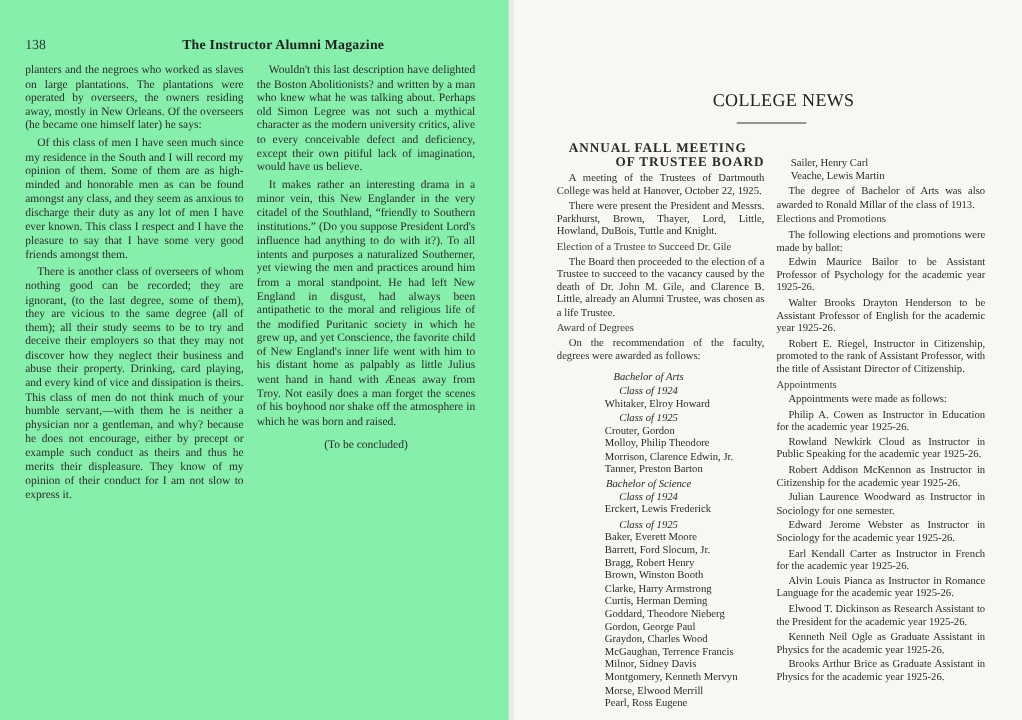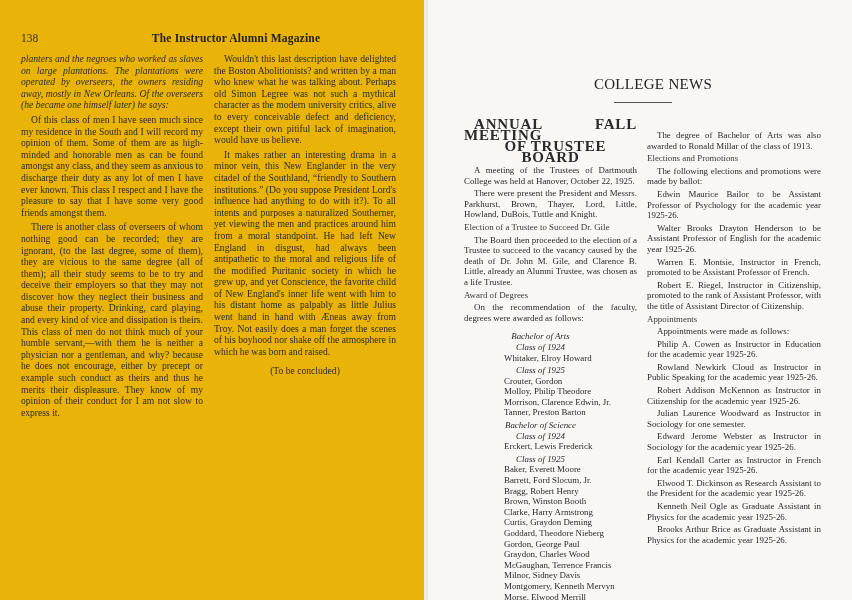--- a/index.html
+++ b/index.html
@@ -6,21 +6,21 @@
   body {
     width: 852px; height: 600px; overflow: hidden;
     background: #f4f3f0;
     font-family: "Liberation Serif", "DejaVu Serif", serif;
     color: #2a2a2a;
     position: relative;
   }
   .spread { position: absolute; inset: 0; }
   .page {
     position: absolute; top: 0; height: 600px;
-    background: #eab308;
+    background: #86efac;
   }
   .page.left { left: 0; width: 428px; }
   .page.right { left: 428px; width: 424px; background: #f8f7f4; }
   .gutter {
     position: absolute; left: 424px; top: 0; width: 8px; height: 600px;
     background: linear-gradient(to right, #efeeea, #e9e8e4 50%, #f1f0ec);
   }
 
   .running-head {
     position: absolute; top: 32px; left: 21px; width: 400px; height: 14px;
@@ -33,45 +33,45 @@
     padding-left: 30px;
   }
 
   .col {
     position: absolute;
     font-size: 9.6px; line-height: 11.6px;
     text-align: justify; hyphens: manual;
     color: #2b2b2b;
   }
   .col p { margin: 0; text-indent: 10px; }
-  .col p.noindent { text-indent: 0; font-style: italic; }
+  .col p.noindent { text-indent: 0; }
   .col p + p { margin-top: 3px; }
 
   .left-c1 { left: 21px; top: 53px; width: 182px; }
   .left-c2 { left: 214px; top: 53px; width: 182px; }
   .concluded { text-align: center; margin-top: 8px !important; text-indent: 0 !important; }
 
   .section-title {
     position: absolute; top: 76px; left: 568px; width: 170px;
     text-align: center; font-size: 15px; letter-spacing: 0.3px; color: #222;
   }
   .section-rule {
     position: absolute; top: 102px; left: 614px; width: 58px; height: 1px;
     background: #555;
   }
 
   .right-c1 { left: 464px; top: 119px; width: 173px; font-size: 8.9px; line-height: 10.6px; }
   .right-c2 { left: 647px; top: 130px; width: 174px; font-size: 8.9px; line-height: 10.6px; }
   .right-c1 p + p, .right-c2 p + p { margin-top: 2px; }
 
   .heading-caps {
-    font-weight: bold; letter-spacing: 0.8px; font-size: 15px; line-height: 11px;
+    font-weight: bold; letter-spacing: 0.8px; font-size: 11px; line-height: 11px;
     text-indent: 0;
   }
-  .heading-caps .l2 { display: block; text-align: center; }
+  .heading-caps .l2 { display: block; text-align: right; }
   .subhead { text-indent: 0 !important; color: #3a3a3a; }
   .degree-list { margin: 8px 0 0 0; padding: 0; list-style: none; text-align: left; }
   .degree-list li { padding-left: 40px; }
   .degree-list li.center { padding-left: 0; text-align: center; font-style: italic; padding-right: 20px; }
   .degree-list li.gap { margin-top: 2px; }
   .names-cont { list-style: none; padding: 0; margin: 0 0 3px 0; }
   .names-cont li { padding-left: 12px; }
 </style>
 </head>
 <body>
@@ -126,46 +126,50 @@
       <li>Tanner, Preston Barton</li>
       <li class="center gap">Bachelor of Science</li>
       <li class="center">Class of 1924</li>
       <li>Erckert, Lewis Frederick</li>
       <li class="center gap">Class of 1925</li>
       <li>Baker, Everett Moore</li>
       <li>Barrett, Ford Slocum, Jr.</li>
       <li>Bragg, Robert Henry</li>
       <li>Brown, Winston Booth</li>
       <li>Clarke, Harry Armstrong</li>
-      <li>Curtis, Graydon Deming</li>
+      <li>Curtis, Herman Deming</li>
       <li>Goddard, Theodore Nieberg</li>
       <li>Gordon, George Paul</li>
       <li>Graydon, Charles Wood</li>
       <li>McGaughan, Terrence Francis</li>
       <li>Milnor, Sidney Davis</li>
       <li>Montgomery, Kenneth Mervyn</li>
       <li>Morse, Elwood Merrill</li>
       <li>Pearl, Ross Eugene</li>
     </ul>
   </div>
 
   <div class="col right-c2">
+    <ul class="names-cont">
+      <li>Sailer, Henry Carl</li>
+      <li>Veache, Lewis Martin</li>
+    </ul>
     <p>The degree of Bachelor of Arts was also awarded to Ronald Millar of the class of 1913.</p>
     <p class="subhead">Elections and Promotions</p>
     <p>The following elections and promotions were made by ballot:</p>
     <p>Edwin Maurice Bailor to be Assistant Professor of Psychology for the academic year 1925-26.</p>
     <p>Walter Brooks Drayton Henderson to be Assistant Professor of English for the academic year 1925-26.</p>
-    <p>Warren E. Montsie, Instructor in French, promoted to be Assistant Professor of French.</p>
     <p>Robert E. Riegel, Instructor in Citizenship, promoted to the rank of Assistant Professor, with the title of Assistant Director of Citizenship.</p>
     <p class="subhead">Appointments</p>
     <p>Appointments were made as follows:</p>
     <p>Philip A. Cowen as Instructor in Education for the academic year 1925-26.</p>
     <p>Rowland Newkirk Cloud as Instructor in Public Speaking for the academic year 1925-26.</p>
     <p>Robert Addison McKennon as Instructor in Citizenship for the academic year 1925-26.</p>
     <p>Julian Laurence Woodward as Instructor in Sociology for one semester.</p>
     <p>Edward Jerome Webster as Instructor in Sociology for the academic year 1925-26.</p>
     <p>Earl Kendall Carter as Instructor in French for the academic year 1925-26.</p>
+    <p>Alvin Louis Pianca as Instructor in Romance Language for the academic year 1925-26.</p>
     <p>Elwood T. Dickinson as Research Assistant to the President for the academic year 1925-26.</p>
     <p>Kenneth Neil Ogle as Graduate Assistant in Physics for the academic year 1925-26.</p>
     <p>Brooks Arthur Brice as Graduate Assistant in Physics for the academic year 1925-26.</p>
   </div>
 
 </div>
 
 </body></html>

